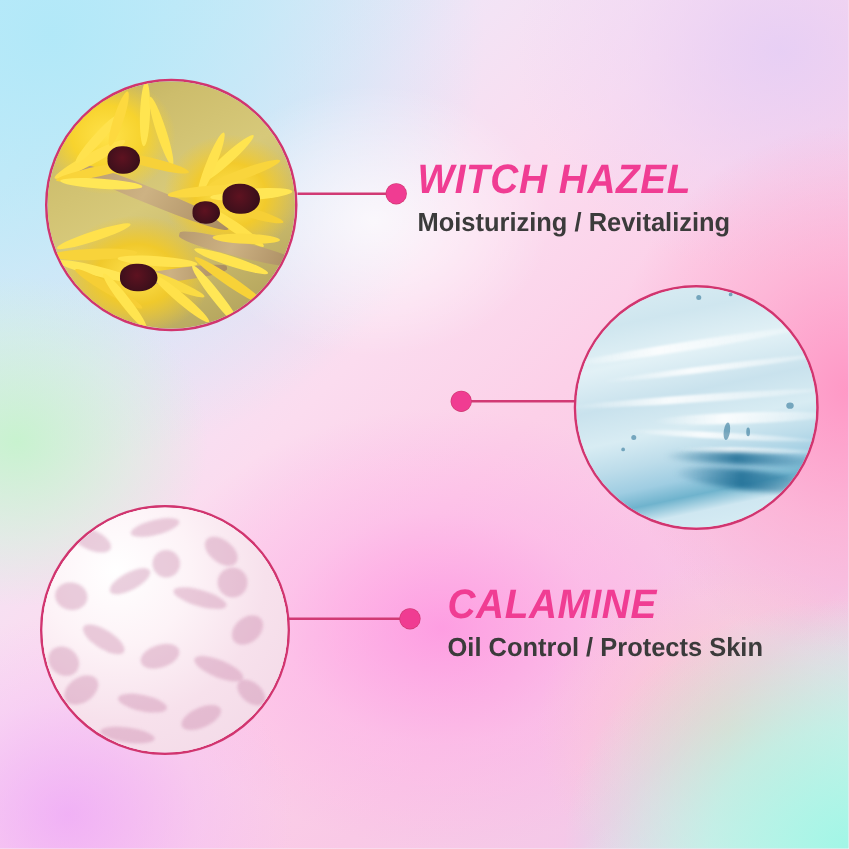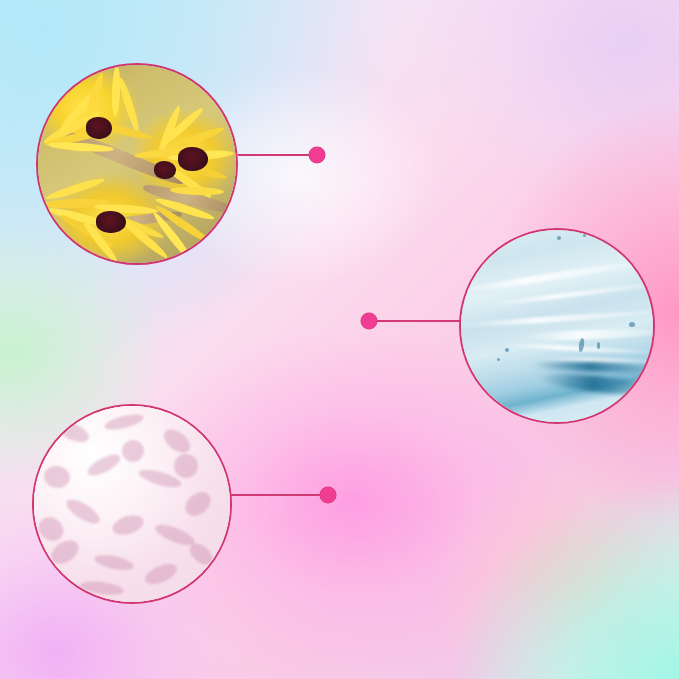--- a/index.html
+++ b/index.html
@@ -252,20 +252,24 @@
       <div class="petal" style="left:78px;  top:170px; width:58px; height:8px;  background:#ffe14a; transform:rotate(40deg);"></div>
       <div class="center-dark" style="left:58px; top:146px; width:30px; height:22px;"></div>
 
       <div class="petal" style="left:116px; top:140px; width:62px; height:8px;  background:#ffe44f; transform:rotate(18deg);"></div>
       <div class="petal" style="left:112px; top:156px; width:68px; height:8px;  background:#f7d238; transform:rotate(34deg);"></div>
       <div class="petal" style="left:104px; top:168px; width:62px; height:8px;  background:#ffe756; transform:rotate(52deg);"></div>
       <div class="petal" style="left:132px; top:122px; width:54px; height:8px;  background:#fcdc46; transform:rotate(2deg);"></div>
     </div>
   </div>
 
+  <div class="ingredient-label" style="left:334px; top:126px;">
+    <div class="ingredient-title">WITCH HAZEL</div>
+    <div class="ingredient-sub">Moisturizing / Revitalizing</div>
+  </div>
 
   <div class="photo-circle" style="left:459px; top:228px; width:196px; height:196px;">
     <div class="photo-inner gel-bg">
       <div class="gel-streak" style="left:-10px; top:44px;  width:190px; height:7px;  transform:rotate(-9deg);"></div>
       <div class="gel-streak" style="left:20px;  top:62px;  width:180px; height:5px;  transform:rotate(-7deg);"></div>
       <div class="gel-streak" style="left:-6px;  top:86px;  width:200px; height:6px;  transform:rotate(-4deg);"></div>
       <div class="gel-streak" style="left:62px;  top:100px; width:140px; height:9px;  transform:rotate(-2deg);"></div>
       <div class="gel-streak" style="left:40px;  top:116px; width:150px; height:5px;  transform:rotate(3deg);"></div>
       <div class="gel-streak" style="left:80px;  top:128px; width:110px; height:5px;  transform:rotate(1deg);"></div>
       <div class="gel-dark" style="left:70px;  top:132px; width:130px; height:10px; transform:rotate(2deg);"></div>
@@ -297,14 +301,18 @@
       <div class="powder-fleck" style="left:60px;  top:150px; width:40px; height:13px; transform:rotate(12deg);"></div>
       <div class="powder-fleck" style="left:110px; top:160px; width:34px; height:16px; transform:rotate(-24deg);"></div>
       <div class="powder-fleck" style="left:46px;  top:176px; width:44px; height:12px; transform:rotate(8deg);"></div>
       <div class="powder-fleck" style="left:140px; top:48px;  width:24px; height:24px; transform:rotate(50deg);"></div>
       <div class="powder-fleck" style="left:88px;  top:34px;  width:22px; height:22px; transform:rotate(-8deg);"></div>
       <div class="powder-fleck" style="left:154px; top:140px; width:26px; height:16px; transform:rotate(40deg);"></div>
       <div class="powder-fleck" style="left:6px;   top:110px; width:22px; height:26px; transform:rotate(-52deg);"></div>
     </div>
   </div>
 
+  <div class="ingredient-label" style="left:358px; top:466px;">
+    <div class="ingredient-title">CALAMINE</div>
+    <div class="ingredient-sub">Oil Control / Protects Skin</div>
+  </div>
 
 </div>
 
 </body></html>

